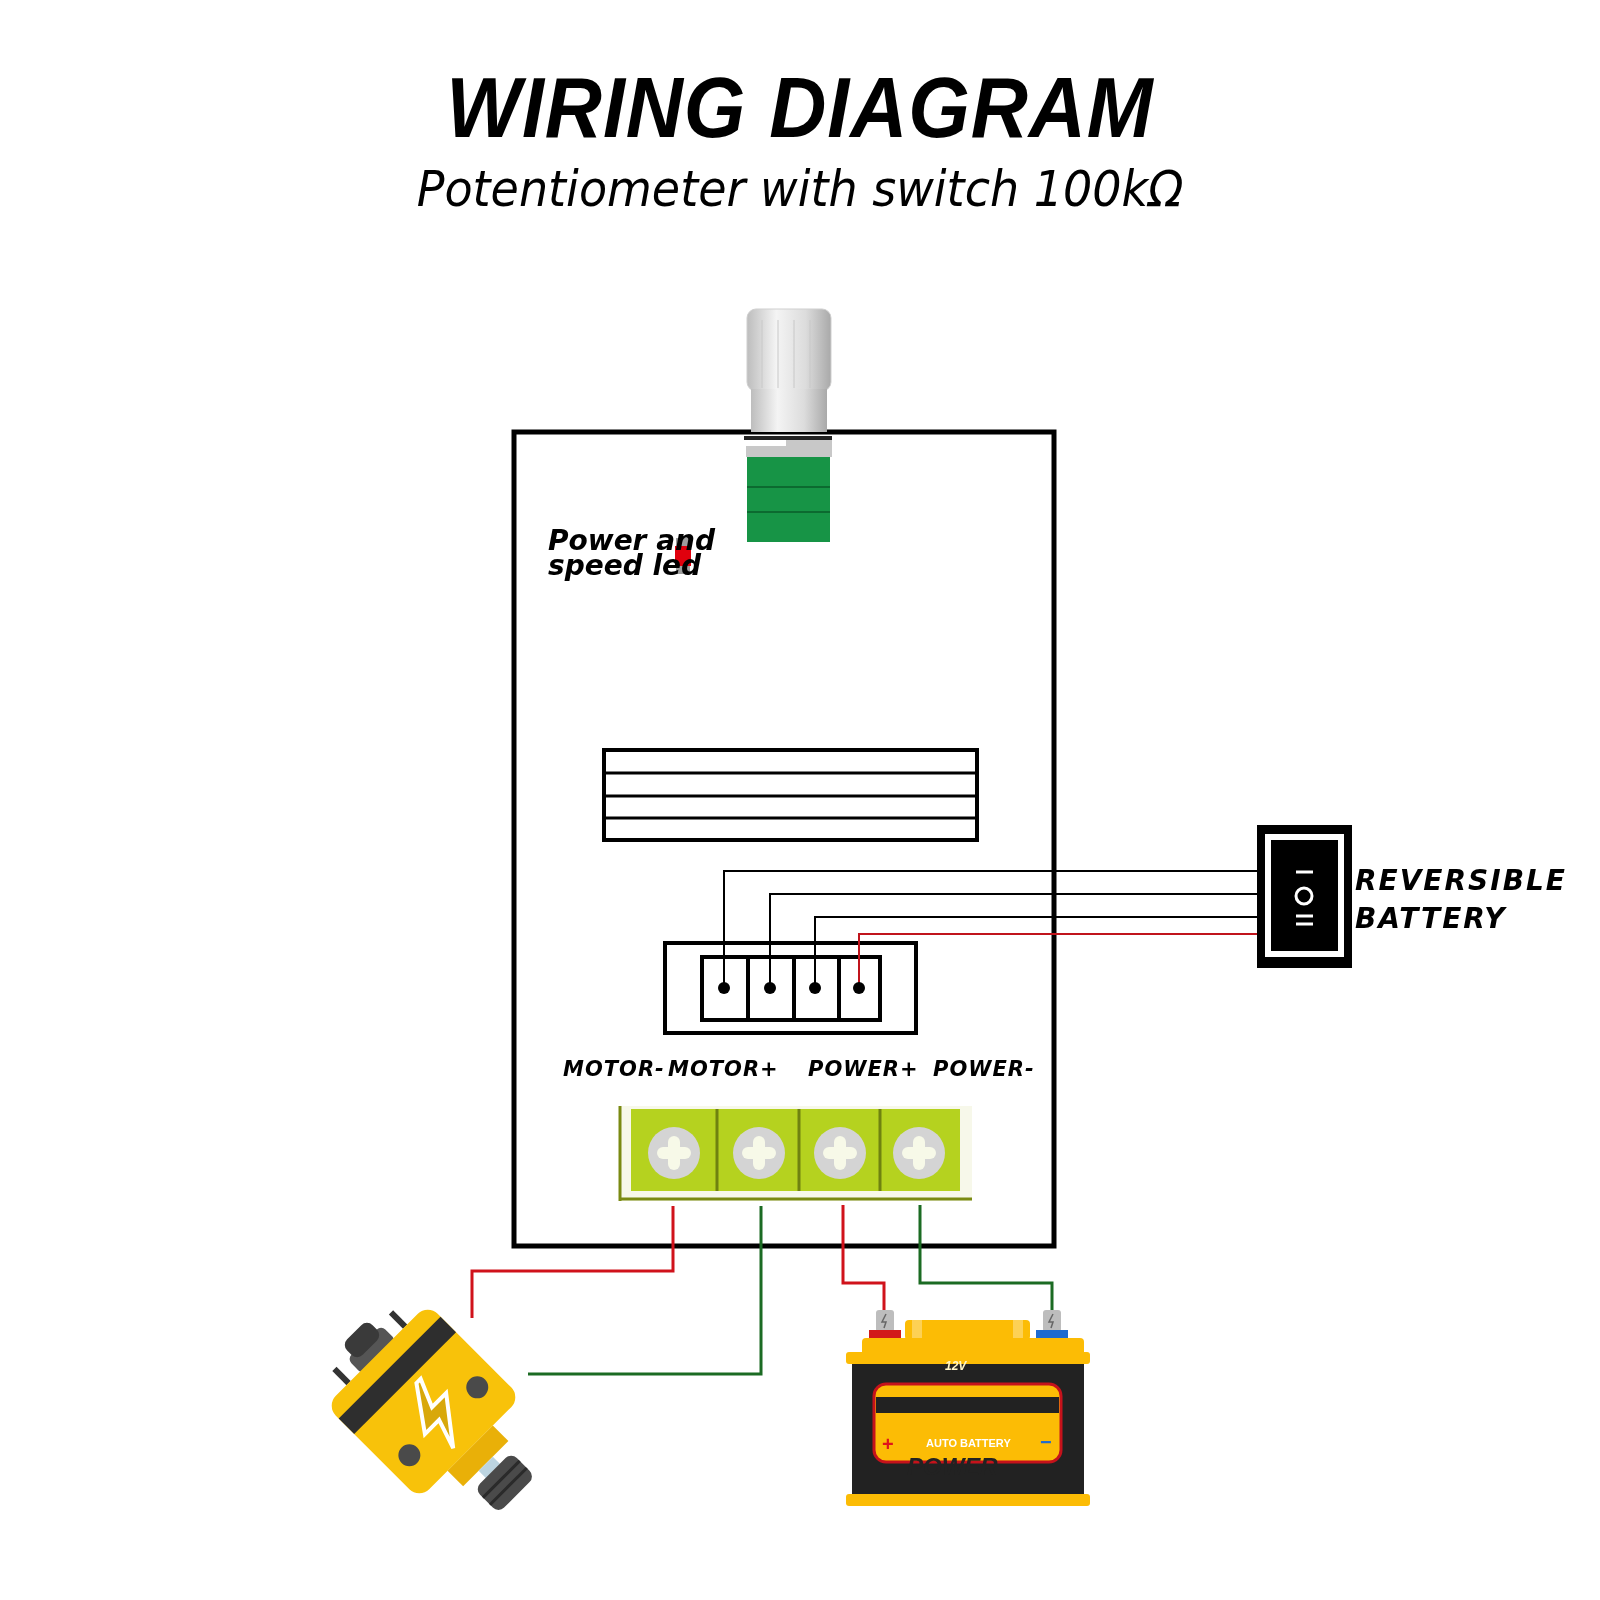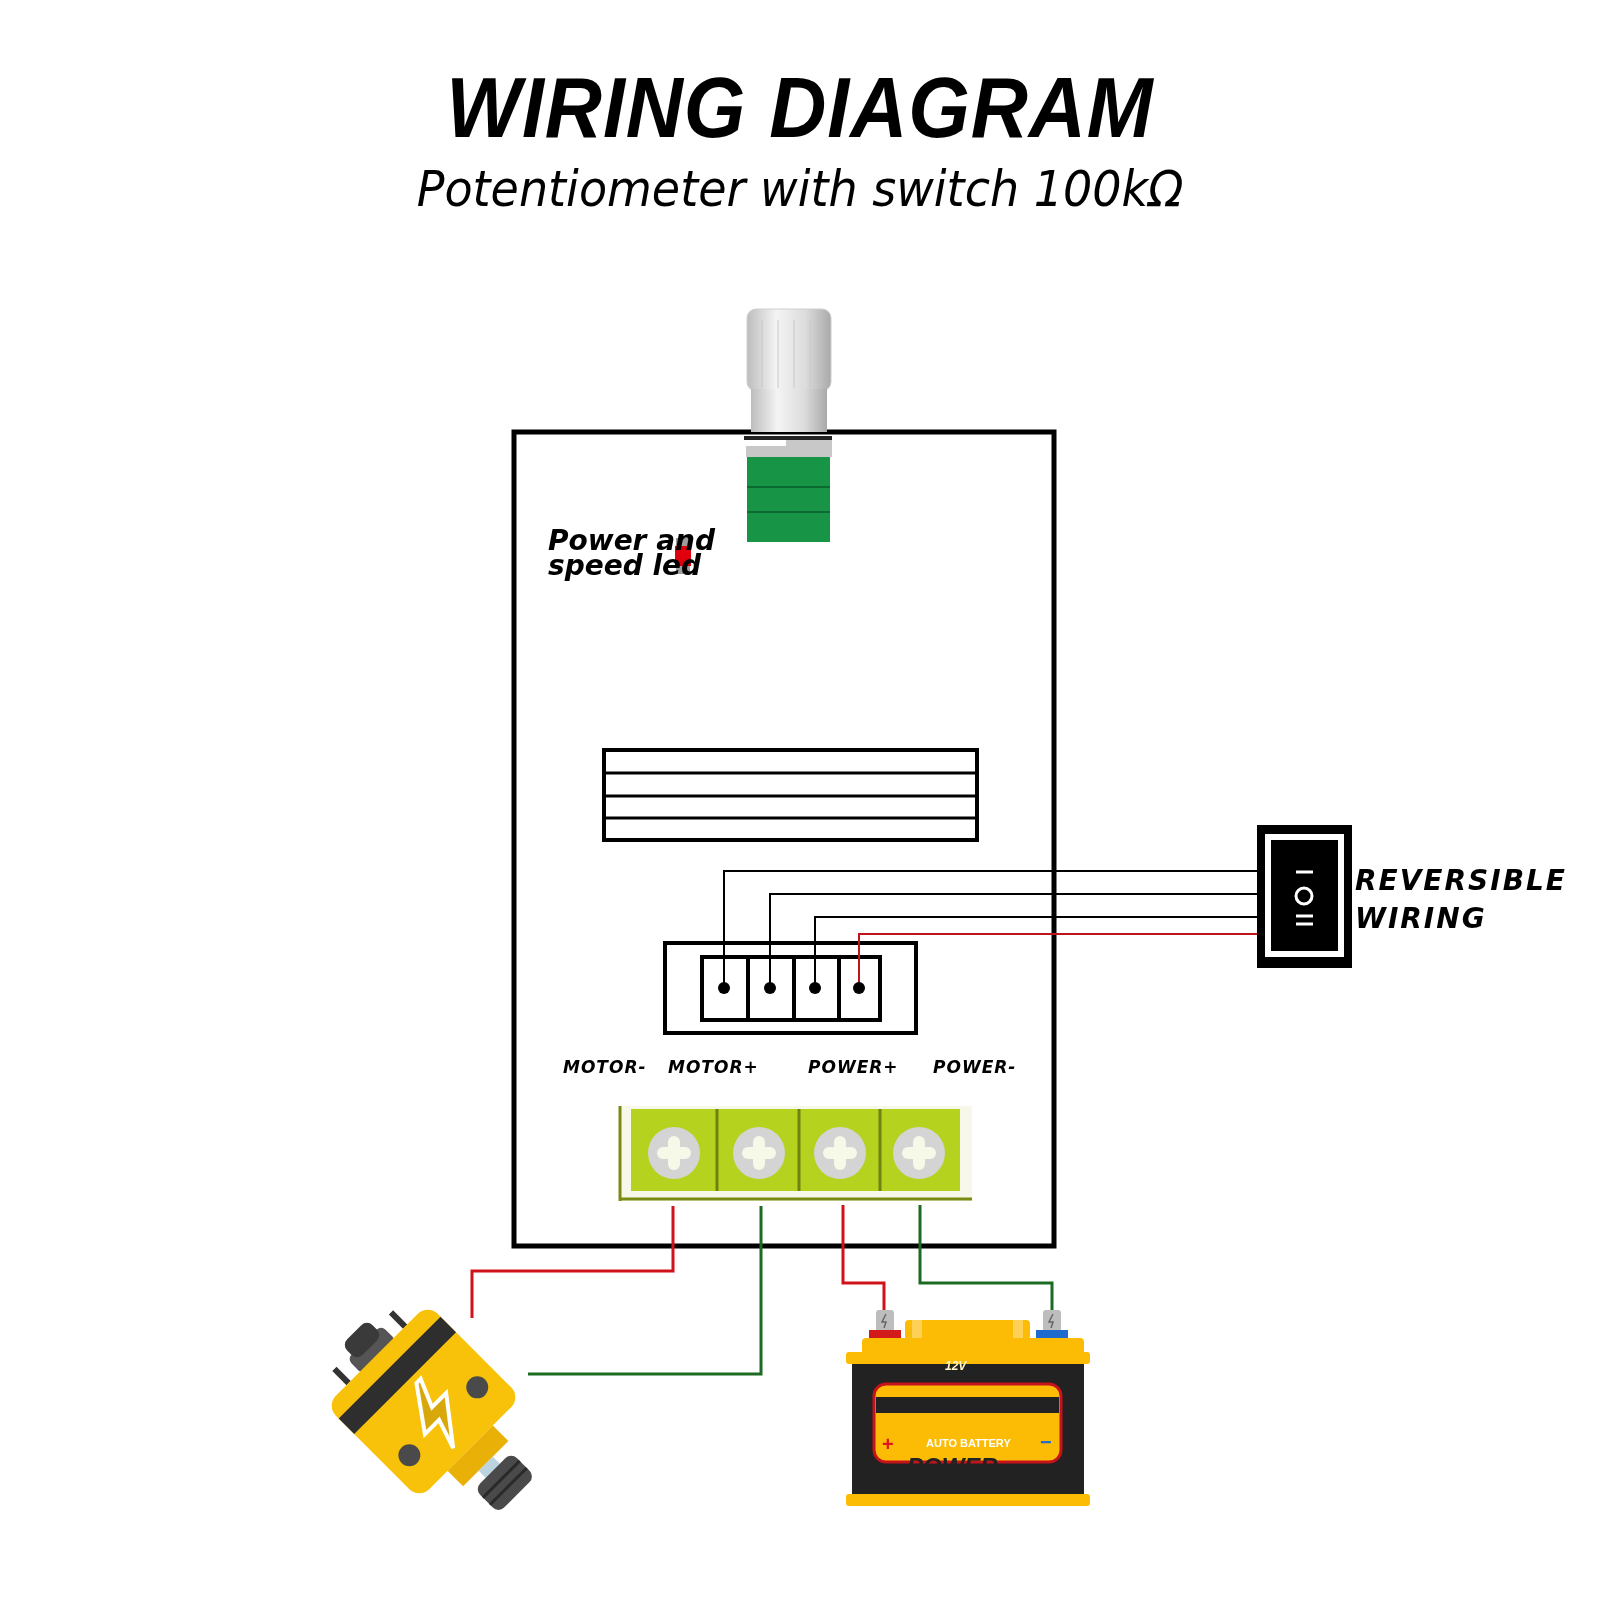--- a/index.html
+++ b/index.html
@@ -3,21 +3,21 @@
   <meta charset="utf-8">
   <style>
     html, body { margin: 0; padding: 0; background: #ffffff; }
     body { width: 1600px; height: 1600px; position: relative; overflow: hidden; font-family: "DejaVu Sans", sans-serif; }
     #stage { position: absolute; left: 0; top: 0; width: 1272px; height: 1600px; }
     .title { position: absolute; left: 0; width: 1600px; text-align: center; color: #000; }
     #main-title { top: 58px; font-family: "Liberation Sans", sans-serif; font-weight: bold; font-style: italic; font-size: 86px; letter-spacing: 1px; transform: scaleX(0.92); }
     #sub-title { top: 160px; font-family: "DejaVu Sans", sans-serif; font-style: italic; font-size: 50px; transform: scaleX(0.92); }
     .lbl { position: absolute; font-family: "DejaVu Sans", sans-serif; font-style: italic; color: #000; white-space: nowrap; }
     #led-label { left: 548px; top: 528px; font-size: 28px; line-height: 25px; font-weight: 600; }
-    .term-label { top: 1057px; font-size: 17px; font-weight: 600; letter-spacing: 1px; }
+    .term-label { top: 1057px; font-size: 21px; font-weight: 600; letter-spacing: 1px; }
     #switch-label { left: 1355px; top: 862px; font-size: 28px; line-height: 38px; font-weight: bold; letter-spacing: 2px; }
     .battery-text { position: absolute; font-family: "Liberation Sans", sans-serif; font-weight: bold; color: #fff; margin-top: 40px; }
   </style>
 </head>
 <body>
 
 <div id="stage">
 
   <div id="main-title" class="title">WIRING DIAGRAM</div>
   <div id="sub-title" class="title">Potentiometer with switch 100kΩ</div>
@@ -171,21 +171,21 @@
     <div>speed led</div>
   </div>
 
   <div class="lbl term-label" style="left:563px;">MOTOR-</div>
   <div class="lbl term-label" style="left:668px;">MOTOR+</div>
   <div class="lbl term-label" style="left:808px;">POWER+</div>
   <div class="lbl term-label" style="left:933px;">POWER-</div>
 
   <div id="switch-label" class="lbl">
     <div>REVERSIBLE</div>
-    <div>WIRING</div>
+    <div>BATTERY</div>
   </div>
 
   <div class="battery-text" style="left:945px;top:1319px;font-size:12px;font-style:italic;color:#fff6c8;">12V</div>
   <div class="battery-text" style="left:882px;top:1393px;font-size:20px;color:#e0141c;">+</div>
   <div class="battery-text" style="left:1040px;top:1391px;font-size:20px;color:#1e6bd0;">−</div>
   <div class="battery-text" style="left:926px;top:1397px;font-size:11px;">AUTO BATTERY</div>
   <div class="battery-text" style="left:907px;top:1413px;font-size:24px;font-style:italic;color:#222;letter-spacing:0px;">POWER</div>
 </div>
 
 </body></html>

